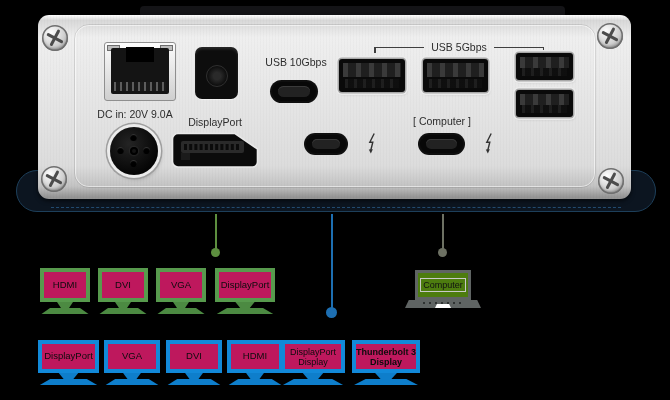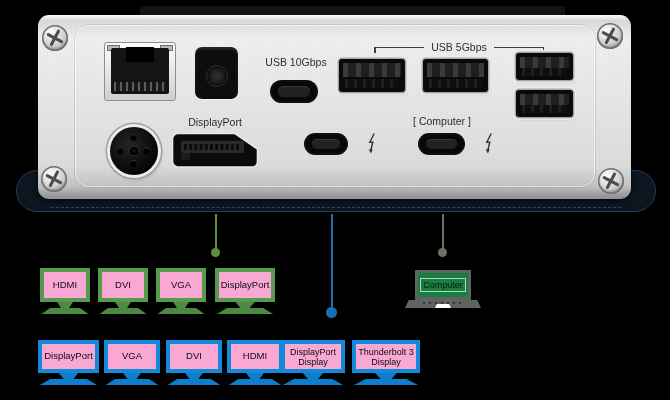--- a/index.html
+++ b/index.html
@@ -96,37 +96,37 @@
   .line.b{left:330.7px;top:214px;height:94px;background:var(--line_blue);}
   .line.y{left:441.7px;top:214px;height:35px;background:var(--line_gray);}
   .dot{position:absolute;border-radius:50%;}
   .dot.g{left:211px;top:248px;width:9px;height:9px;background:var(--line_green);}
   .dot.b{left:326px;top:307px;width:11px;height:11px;background:var(--line_blue);}
   .dot.y{left:438px;top:248px;width:9px;height:9px;background:var(--line_gray);}
 
   
   .monitor{position:absolute;top:268px;}
   .monitor.blue-row{top:340px;}
-  .monitor .screen{height:34px;border:4px solid var(--monitor_green);background:#f9a8d4;display:flex;
+  .monitor .screen{height:34px;border:4px solid var(--monitor_green);background:#be185d;display:flex;
         align-items:center;justify-content:center;text-align:center;font-size:9.5px;line-height:10.5px;color:#0c0c0c;}
   .monitor .neck{height:6px;background:var(--stand_green);clip-path:polygon(34% 0,66% 0,58% 100%,42% 100%);}
   .monitor .foot{height:6px;background:var(--stand_green);clip-path:polygon(20% 0,80% 0,97% 100%,3% 100%);}
   .monitor.blue-row .screen{height:33px;border-color:var(--monitor_blue);}
   .monitor.blue-row .neck,.monitor.blue-row .foot{background:var(--stand_blue);}
   .m-g0{left:40px;width:50px;} .m-g1{left:98px;width:50px;}
   .m-g2{left:156px;width:50px;} .m-g3{left:215px;width:60px;}
   .m-b0{left:38px;width:61px;} .m-b1{left:104px;width:56px;}
   .m-b2{left:166px;width:56px;} .m-b3{left:227px;width:56px;}
-  .m-b4{left:281px;width:64px;} .m-b5{left:352px;width:68px;}
+  .m-b4{left:281px;width:64px;} .m-b5{left:352px;width:68px;font-weight:bold;}
   .m-b4 .screen,.m-b5 .screen{font-size:9px;line-height:10px;}
 
   
   .laptop{position:absolute;left:405px;top:270px;width:76px;height:38px;}
   .lap-screen{position:absolute;left:10px;top:0;width:56px;height:30px;border:3px solid var(--laptop_gray);
-        background:#15803d;display:flex;align-items:center;justify-content:center;font-size:9px;color:#111;}
+        background:#4d7c0f;display:flex;align-items:center;justify-content:center;font-size:9px;color:#111;}
   .lap-screen .inner{outline:1px solid #c9c9c9;padding:1px 2px;}
   .lap-base{position:absolute;left:0;top:30px;width:76px;height:8px;background:var(--laptop_gray);
         clip-path:polygon(5% 0,95% 0,100% 100%,0 100%);}
   .lap-keys{position:absolute;left:18px;right:18px;top:2px;height:2px;
         background:repeating-linear-gradient(90deg,#2e3231 0 2px,transparent 2px 6px);}
   .lap-notch{position:absolute;left:30px;top:4px;width:16px;height:4px;background:#fff;
         clip-path:polygon(12% 0,88% 0,100% 100%,0 100%);}
 </style>
 </head>
 <body>
@@ -169,20 +169,21 @@
   <div class="usba a2">
       <div class="tongue"></div>
     </div>
   <div class="usba a3">
       <div class="tongue"></div>
     </div>
   <div class="usba a4">
       <div class="tongue"></div>
     </div>
 
+  <div class="plabel" style="left:90px;top:108px;width:90px;">DC in: 20V 9.0A</div>
   <div class="dcport">
     <div class="h n"></div>
     <div class="h e"></div>
     <div class="h s"></div>
     <div class="h w"></div>
     <div class="pin"></div>
   </div>
 
   <div class="plabel" style="left:175px;top:116px;width:80px;">DisplayPort</div>
   <svg class="dp-port" viewBox="0 0 88 37">

